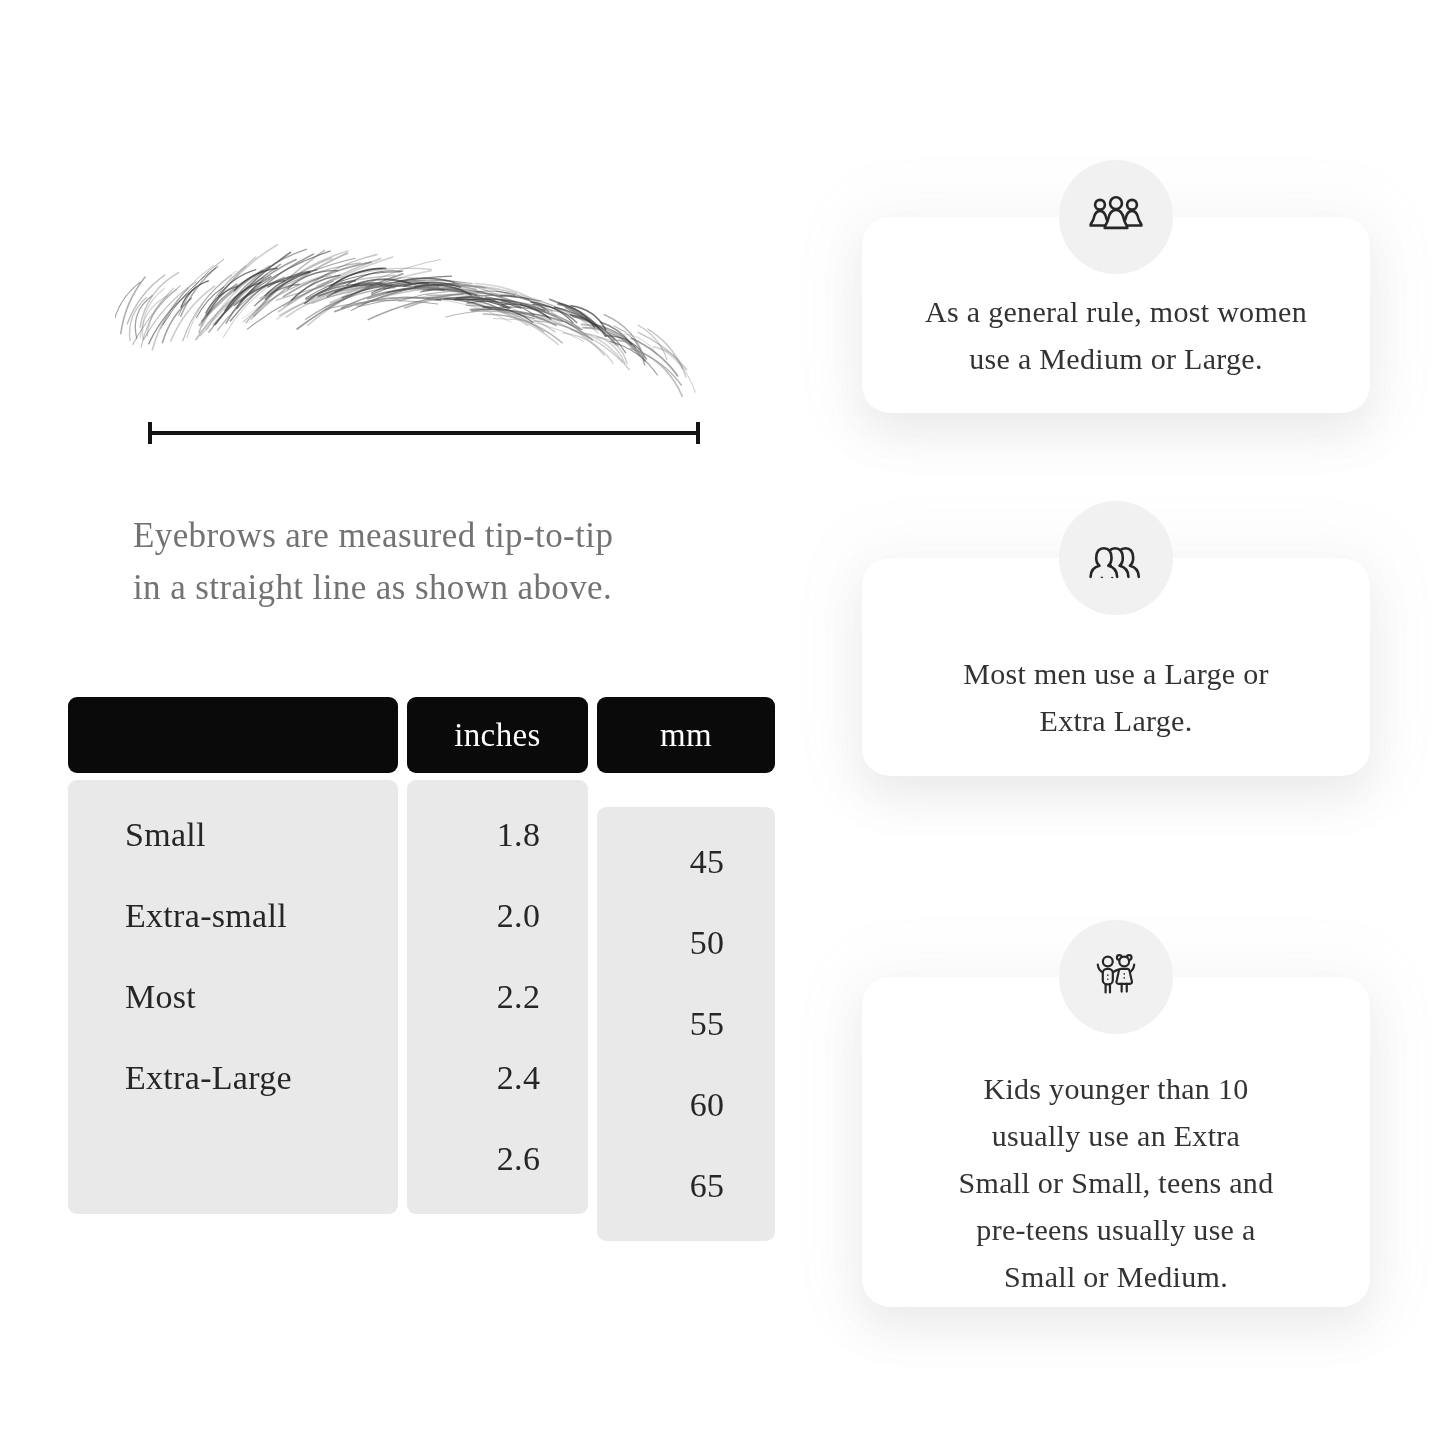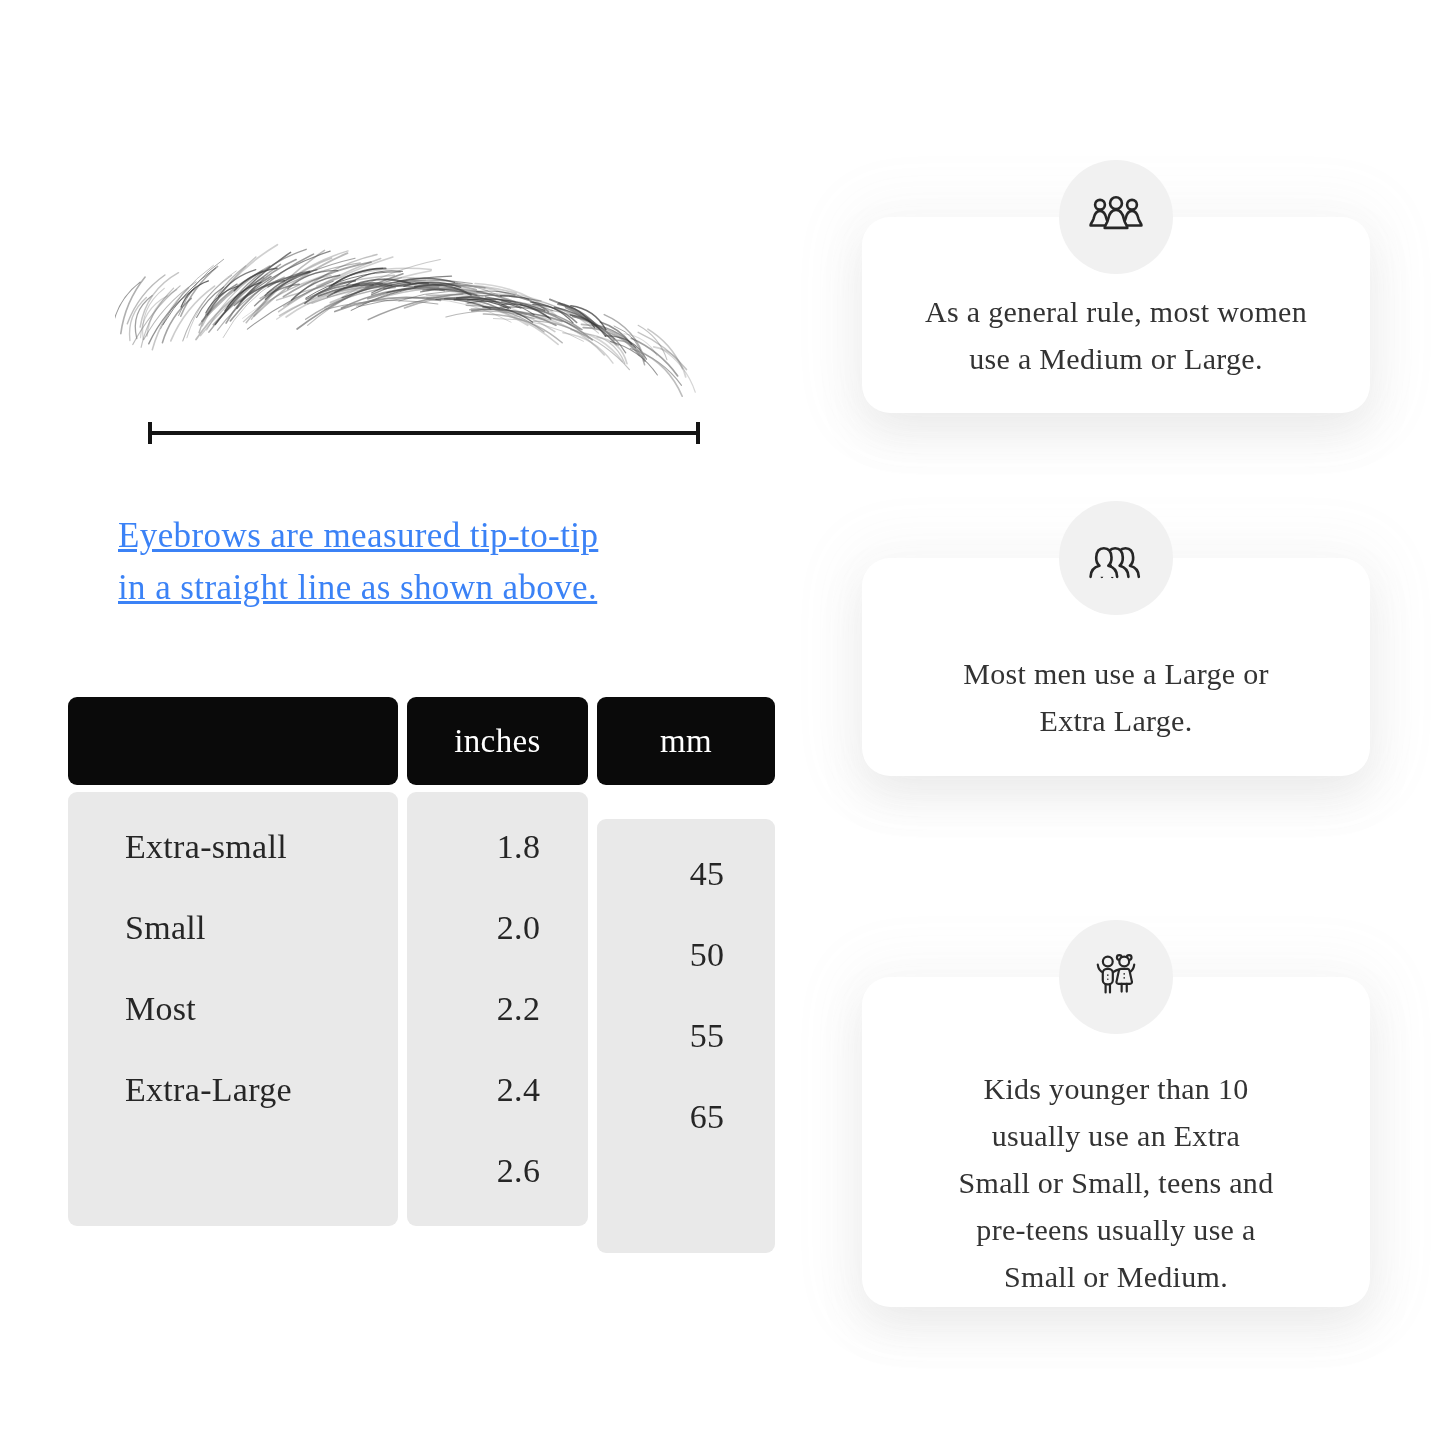--- a/index.html
+++ b/index.html
@@ -8,30 +8,30 @@
 
   
   .eyebrow-box{position:absolute;left:115px;top:225px;width:585px;height:175px;}
   .eyebrow-box svg{display:block;width:585px;height:175px;}
 
   .measure-line{position:absolute;left:148px;top:431px;width:552px;height:4px;background:#141414;}
   .measure-line .tick{position:absolute;top:-9px;width:4px;height:22px;background:#141414;}
   .measure-line .tick.left{left:0;}
   .measure-line .tick.right{right:0;}
 
-  .caption{position:absolute;left:118px;top:510px;width:620px;
-           font-size:35px;line-height:52px;letter-spacing:0.4px;color:#3b82f6;white-space:pre-line;text-decoration:underline;}
+  .caption{position:absolute;left:133px;top:510px;width:620px;
+           font-size:35px;line-height:52px;letter-spacing:0.4px;color:#737373;white-space:pre-line;}
 
   
   .size-table{position:absolute;left:68px;top:697px;width:707px;display:flex;gap:9px;}
   .size-col{display:flex;flex-direction:column;}
   .size-col.c-label{width:330px;}
   .size-col.c-inches{width:181px;}
   .size-col.c-mm{width:178px;gap:27px;}
-  .col-head{height:88px;background:#0a0a0a;border-radius:9px;color:#ffffff;
+  .col-head{height:76px;background:#0a0a0a;border-radius:9px;color:#ffffff;
             display:flex;align-items:center;justify-content:center;
             font-size:33px;letter-spacing:0.4px;}
   .col-body{margin-top:7px;height:434px;background:#e9e9e9;border-radius:9px;
             padding-top:14px;box-sizing:border-box;}
   .cell{height:81px;display:flex;align-items:center;font-size:34px;letter-spacing:0.3px;color:#262626;}
   .c-label .cell{justify-content:flex-start;padding-left:57px;}
   .c-inches .cell,.c-mm .cell{justify-content:center;padding-left:42px;}
 
   
   .card{position:absolute;left:862px;width:508px;background:#ffffff;border-radius:28px;
@@ -255,42 +255,43 @@
     <div class="tick right"></div>
   </div>
 
   <div class="caption">Eyebrows are measured tip-to-tip
 in a straight line as shown above.</div>
 
   <div class="size-table">
     <div class="size-col c-label">
       <div class="col-head"></div>
       <div class="col-body">
+        <div class="cell">Small</div>
         <div class="cell">Extra-small</div>
-        <div class="cell">Small</div>
         <div class="cell">Most</div>
         <div class="cell">Extra-Large</div>
       </div>
     </div>
     <div class="size-col c-inches">
       <div class="col-head">inches</div>
       <div class="col-body">
         <div class="cell">1.8</div>
         <div class="cell">2.0</div>
         <div class="cell">2.2</div>
         <div class="cell">2.4</div>
         <div class="cell">2.6</div>
       </div>
     </div>
     <div class="size-col c-mm">
       <div class="col-head">mm</div>
       <div class="col-body">
         <div class="cell">45</div>
         <div class="cell">50</div>
         <div class="cell">55</div>
+        <div class="cell">60</div>
         <div class="cell">65</div>
       </div>
     </div>
   </div>
 
   <div class="card card2">
     <div class="badge">
       <svg width="64" height="50" viewBox="0 0 68 52" fill="none" stroke="#262626" stroke-width="2.8" stroke-linecap="round" stroke-linejoin="round">
         <path d="M30,46 C30,38.5 33.8,35.6 39.4,34.2 C36.6,31.8 35.8,29 36,25.2 C36.3,19 39.4,15.6 44.1,15.6 C48.8,15.6 51.9,19 52.2,25.2 C52.4,29 51.6,31.8 48.8,34.2 C54.4,35.6 58.2,38.5 58.2,46" fill="#f1f1f1"></path>
         <path d="M19,46 C19,38.5 22.8,35.6 28.4,34.2 C25.6,31.8 24.8,29 25,25.2 C25.3,19 28.4,15.6 33.1,15.6 C37.8,15.6 40.9,19 41.2,25.2 C41.4,29 40.6,31.8 37.8,34.2 C43.4,35.6 47.2,38.5 47.2,46" fill="#f1f1f1"></path>

